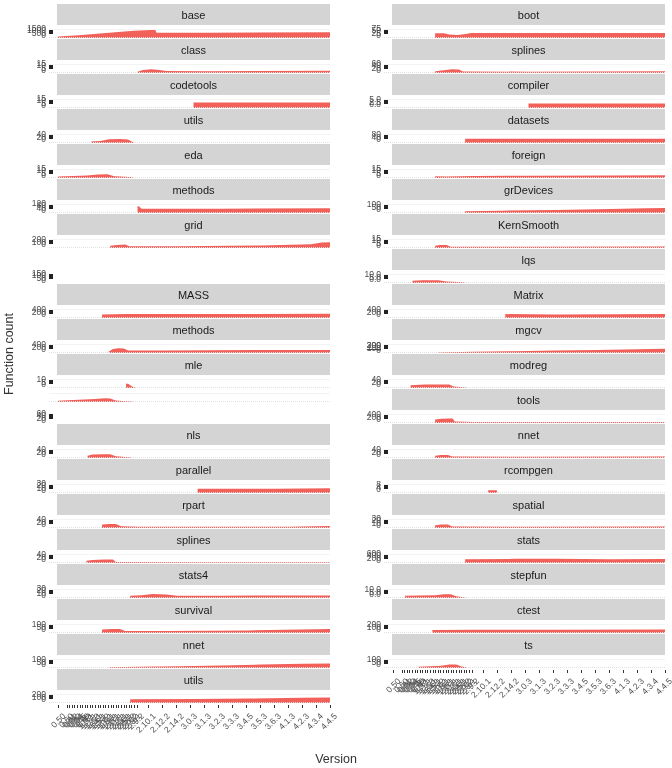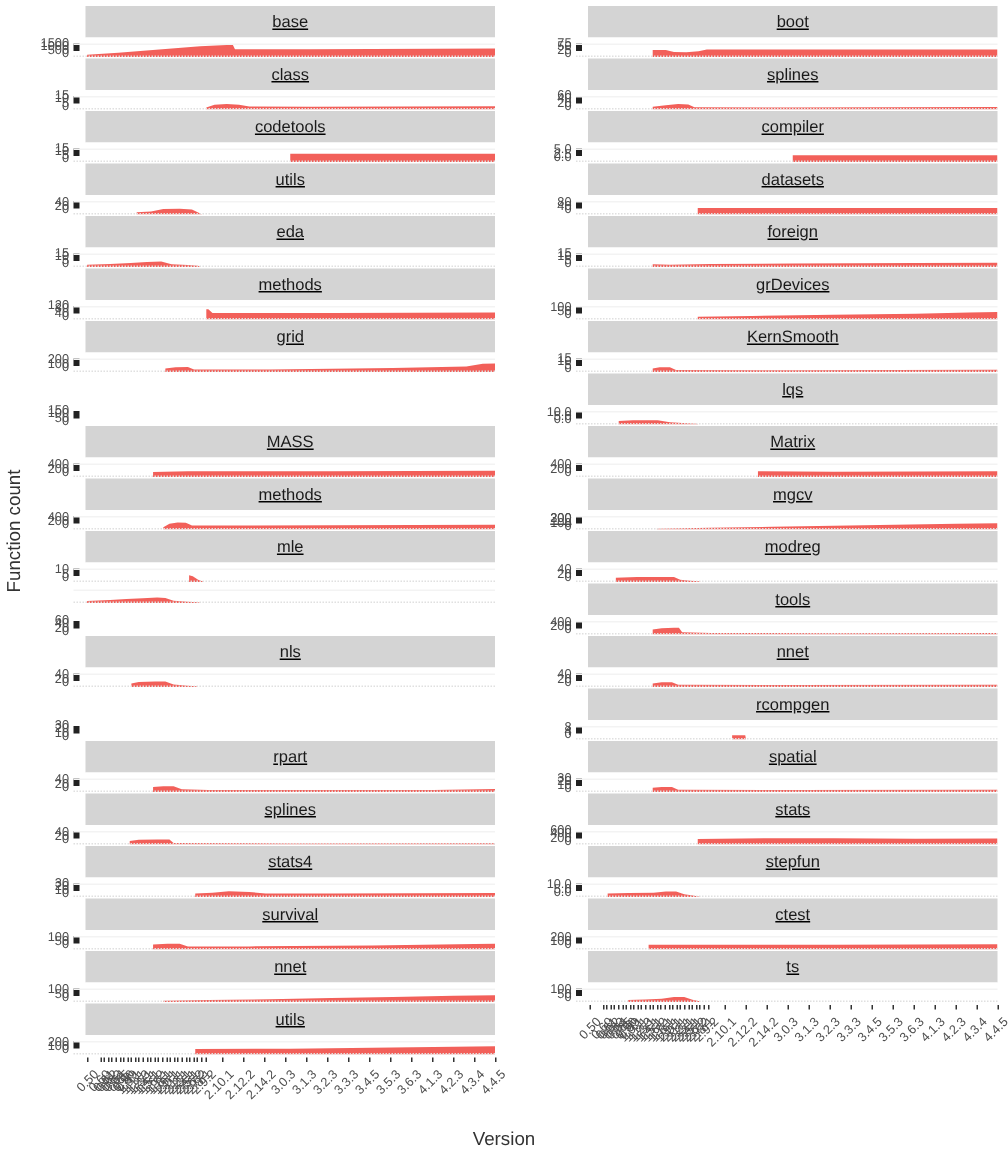--- a/index.html
+++ b/index.html
@@ -3,21 +3,21 @@
 <meta charset="utf-8">
 <style>
   html,body{margin:0;padding:0;background:#fff;}
   body{width:672px;height:768px;font-family:"Liberation Sans",sans-serif;overflow:hidden;}
   .figure{position:relative;width:672px;height:768px;background:#fff;}
   .column{position:absolute;top:4px;}
   #col-0{left:0;}
   #col-1{left:335px;}
   .facet-row{display:flex;margin-bottom:1px;}
   .gutter{width:57px;position:relative;height:34px;flex:0 0 57px;}
-  .right-part{width:273px;flex:0 0 273px;text-decoration:underline;}
+  .right-part{width:273px;flex:0 0 273px;}
   .strip{height:21px;background:#D4D4D4;display:flex;align-items:center;justify-content:center;
          font-size:11px;color:#1a1a1a;}
   .panel{height:13px;position:relative;background:#ffffff;}
   .panel::before{content:"";position:absolute;left:-8px;right:0;top:4px;border-top:1px solid #F3F3F3;}
   .panel::after{content:"";position:absolute;left:-8px;right:0;bottom:0;border-top:1px dotted #E0E0E0;}
   .panel svg{position:absolute;left:0;top:0;display:block;}
   .ytick{position:absolute;right:11px;font-size:8.5px;line-height:8px;color:#4d4d4d;white-space:nowrap;}
   .yblob{position:absolute;right:4px;top:25px;width:4px;height:5px;background:#222;}
   .axis-row{display:flex;}
   .axis{width:273px;flex:0 0 273px;position:relative;height:50px;}
@@ -242,20 +242,28 @@
         </div>
       </div>
       <div class="facet-row">
         <div class="gutter">
           <div class="ytick" style="top: 19.6px;">30</div>
           <div class="ytick" style="top: 22.2px;">20</div>
           <div class="ytick" style="top: 24.8px;">10</div>
           <div class="ytick" style="top: 27.4px;">0</div>
           <div class="yblob"></div>
         </div>
+        <div class="right-part">
+          <div class="strip">parallel</div>
+          <div class="panel">
+            <svg width="273" height="13">
+              <polygon points="140.595,13 140.595,8.84 218.4,8.71 273,8.32 273,13" fill="#F2605A"></polygon>
+            </svg>
+          </div>
+        </div>
       </div>
       <div class="facet-row">
         <div class="gutter">
           <div class="ytick" style="top: 20.9px;">40</div>
           <div class="ytick" style="top: 23.5px;">20</div>
           <div class="ytick" style="top: 26.1px;">0</div>
           <div class="yblob"></div>
         </div>
         <div class="right-part">
           <div class="strip">rpart</div>

